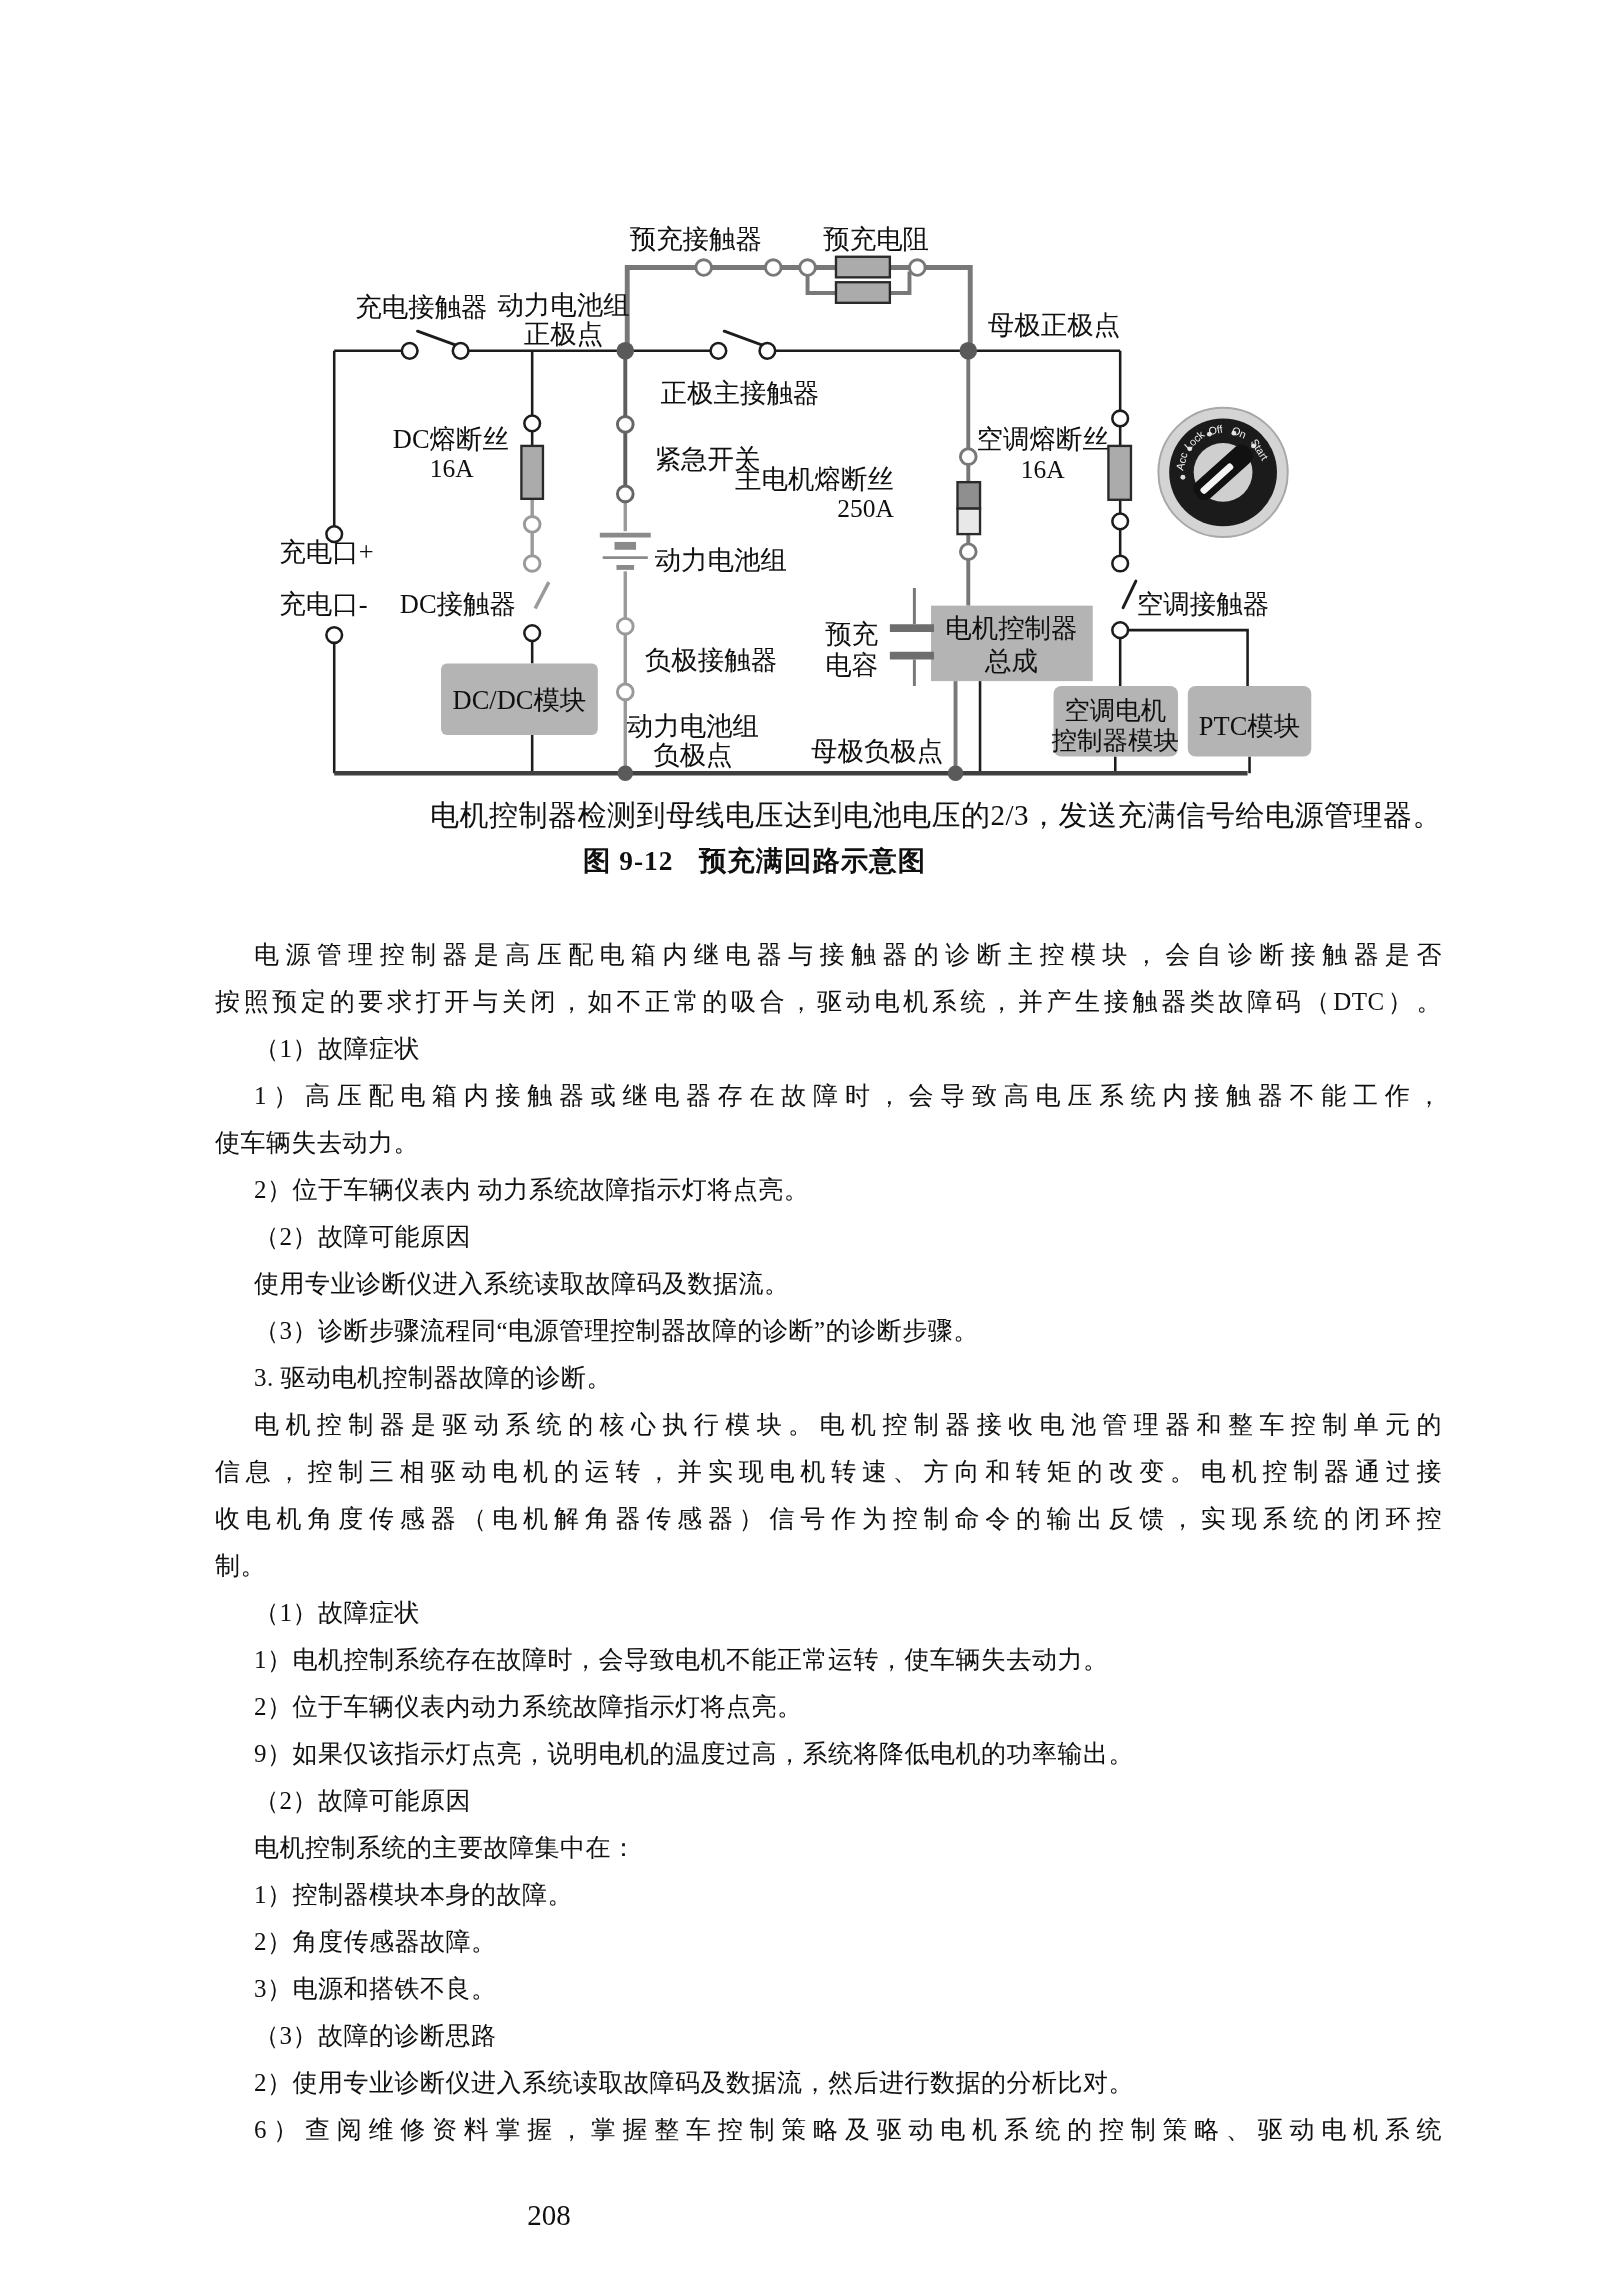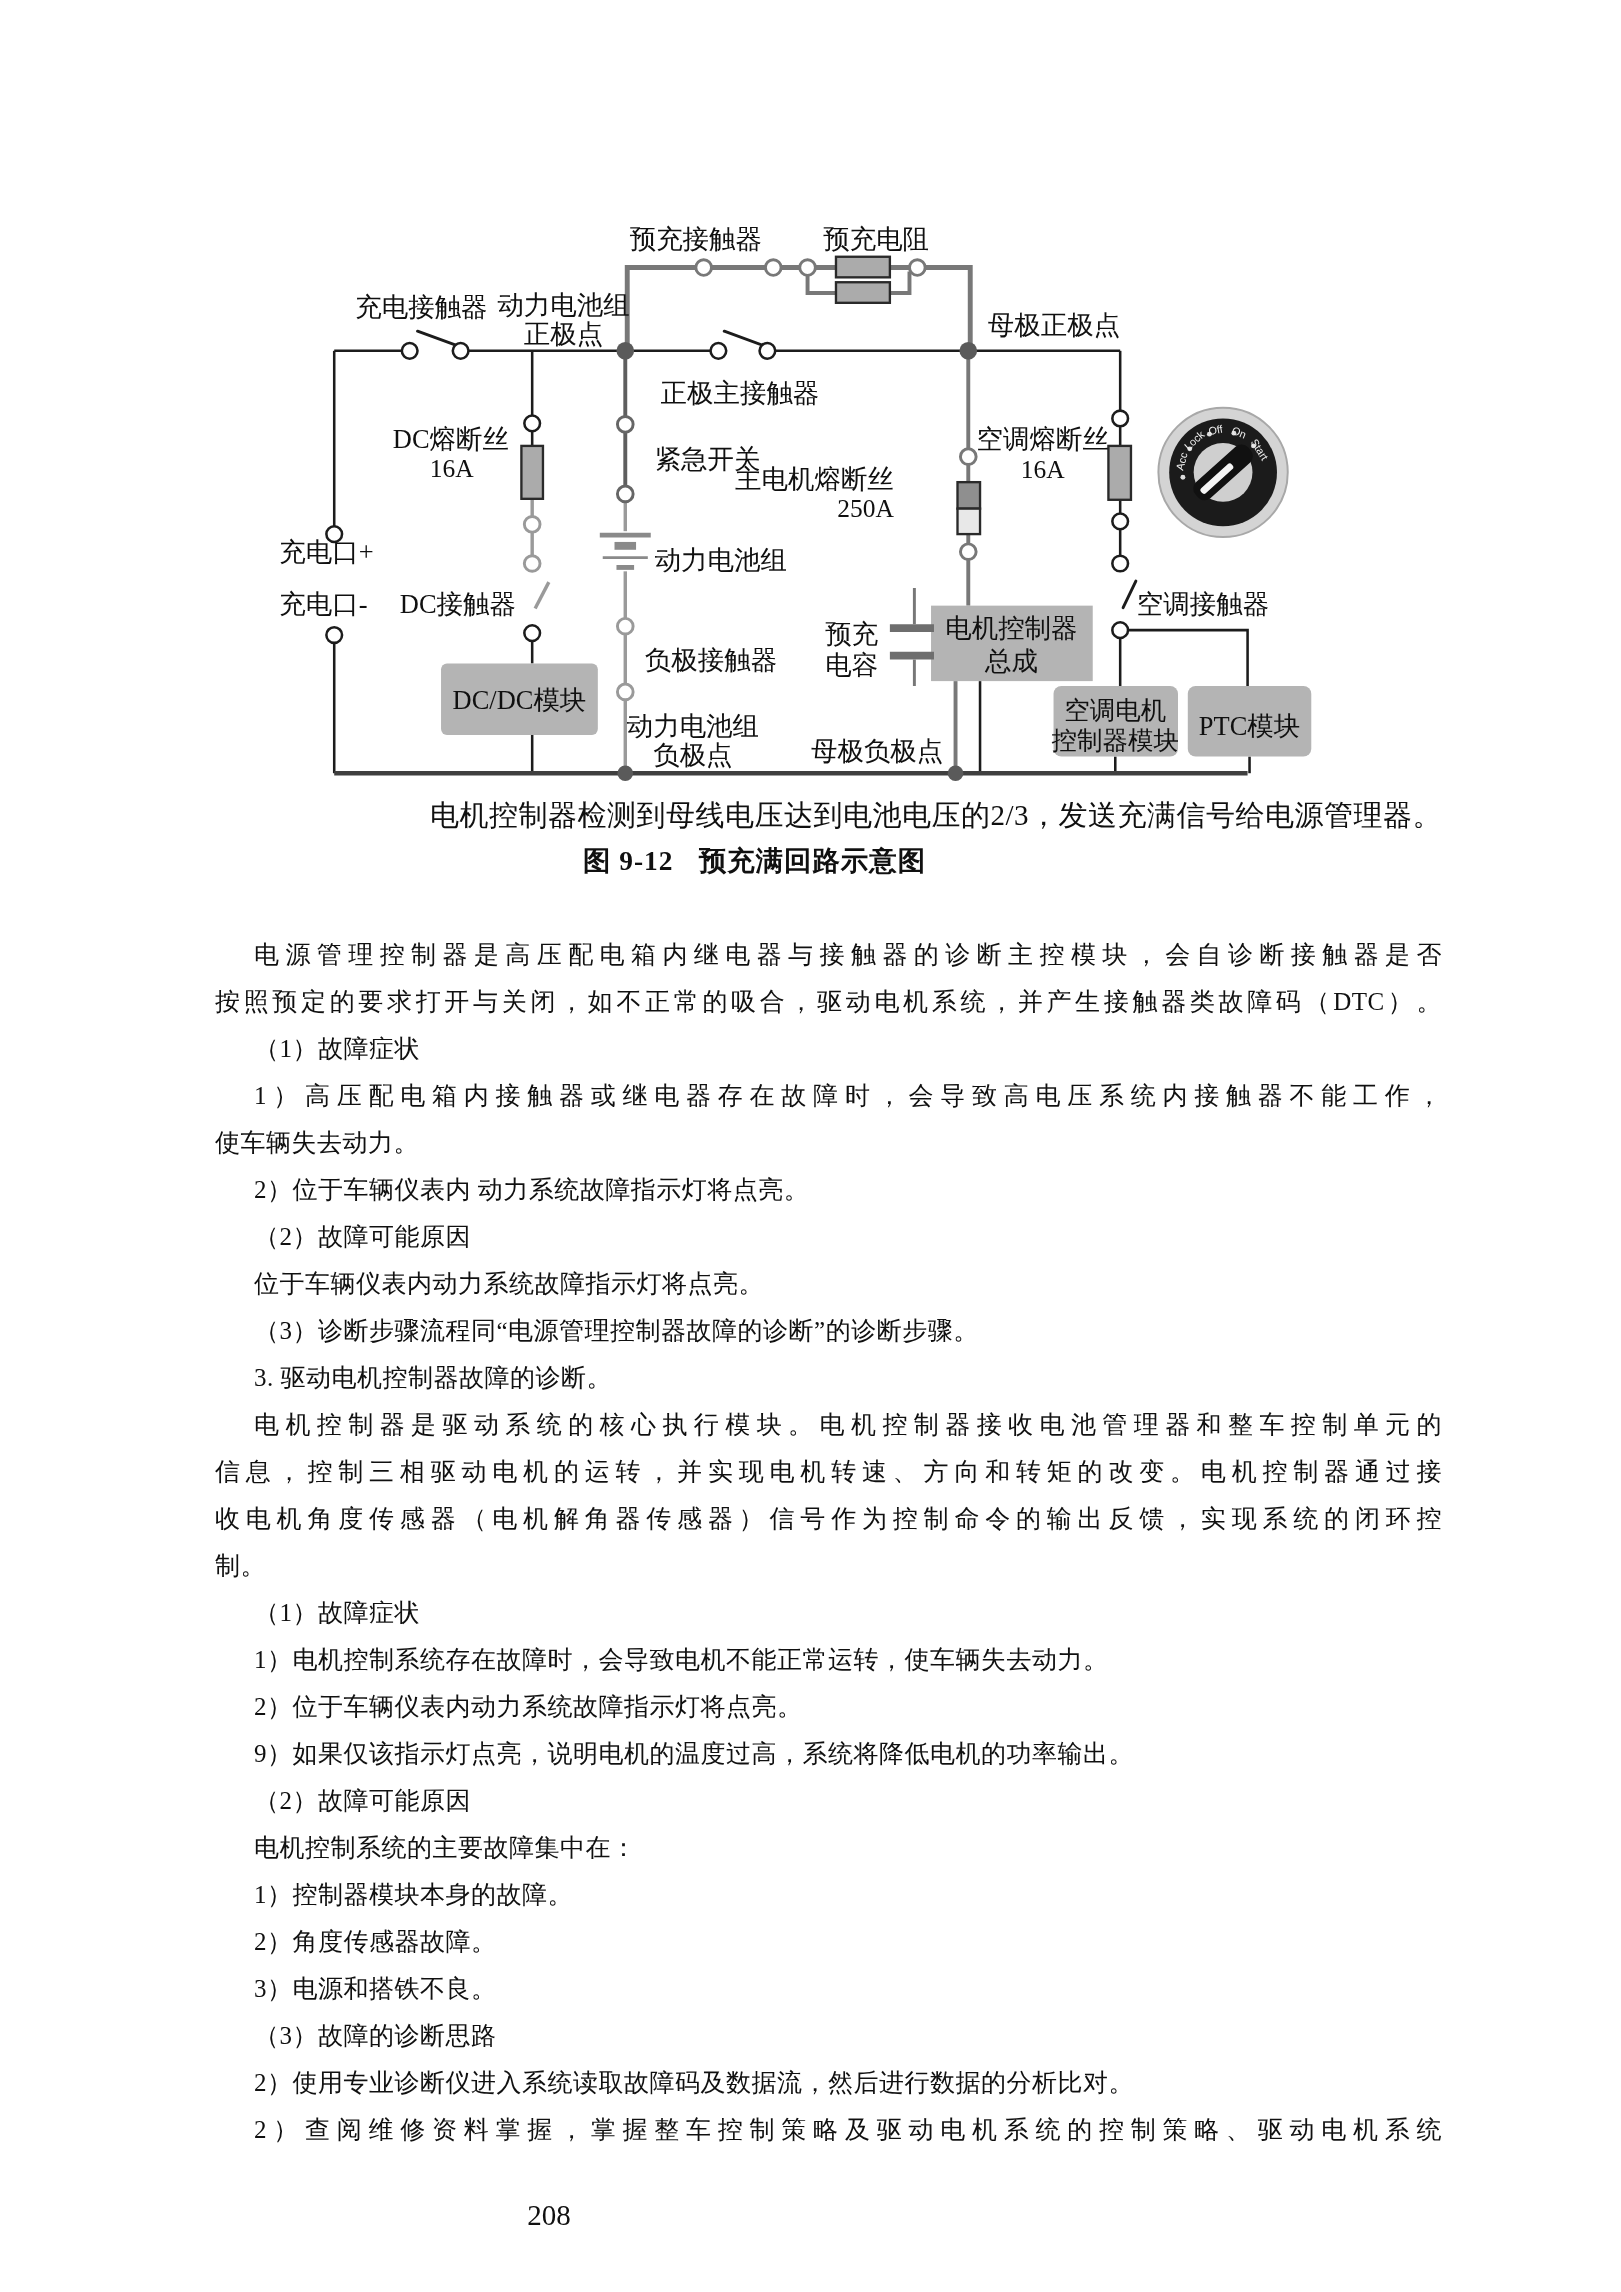--- a/index.html
+++ b/index.html
@@ -217,37 +217,37 @@
   </div>
 
   <div class="body-text">
     <div class="ln ind full">电源管理控制器是高压配电箱内继电器与接触器的诊断主控模块，会自诊断接触器是否</div>
     <div class="ln full">按照预定的要求打开与关闭，如不正常的吸合，驱动电机系统，并产生接触器类故障码（DTC）。</div>
     <div class="ln ind">（1）故障症状</div>
     <div class="ln ind full">1）高压配电箱内接触器或继电器存在故障时，会导致高电压系统内接触器不能工作，</div>
     <div class="ln">使车辆失去动力。</div>
     <div class="ln ind">2）位于车辆仪表内 动力系统故障指示灯将点亮。</div>
     <div class="ln ind">（2）故障可能原因</div>
-    <div class="ln ind">位于车辆仪表内动力系统故障指示灯将点亮。</div>
+    <div class="ln ind">使用专业诊断仪进入系统读取故障码及数据流。</div>
     <div class="ln ind">（3）诊断步骤流程同“电源管理控制器故障的诊断”的诊断步骤。</div>
     <div class="ln ind">3. 驱动电机控制器故障的诊断。</div>
     <div class="ln ind full">电机控制器是驱动系统的核心执行模块。电机控制器接收电池管理器和整车控制单元的</div>
     <div class="ln full">信息，控制三相驱动电机的运转，并实现电机转速、方向和转矩的改变。电机控制器通过接</div>
     <div class="ln full">收电机角度传感器（电机解角器传感器）信号作为控制命令的输出反馈，实现系统的闭环控</div>
     <div class="ln">制。</div>
     <div class="ln ind">（1）故障症状</div>
     <div class="ln ind">1）电机控制系统存在故障时，会导致电机不能正常运转，使车辆失去动力。</div>
     <div class="ln ind">2）位于车辆仪表内动力系统故障指示灯将点亮。</div>
     <div class="ln ind">9）如果仅该指示灯点亮，说明电机的温度过高，系统将降低电机的功率输出。</div>
     <div class="ln ind">（2）故障可能原因</div>
     <div class="ln ind">电机控制系统的主要故障集中在：</div>
     <div class="ln ind">1）控制器模块本身的故障。</div>
     <div class="ln ind">2）角度传感器故障。</div>
     <div class="ln ind">3）电源和搭铁不良。</div>
     <div class="ln ind">（3）故障的诊断思路</div>
     <div class="ln ind">2）使用专业诊断仪进入系统读取故障码及数据流，然后进行数据的分析比对。</div>
-    <div class="ln ind full">2）查阅维修资料掌握，掌握整车控制策略及驱动电机系统的控制策略、驱动电机系统</div>
+    <div class="ln ind full">6）查阅维修资料掌握，掌握整车控制策略及驱动电机系统的控制策略、驱动电机系统</div>
   </div>
 
   <div class="page-number">208</div>
 
 </div>
 
 
 </body></html>

